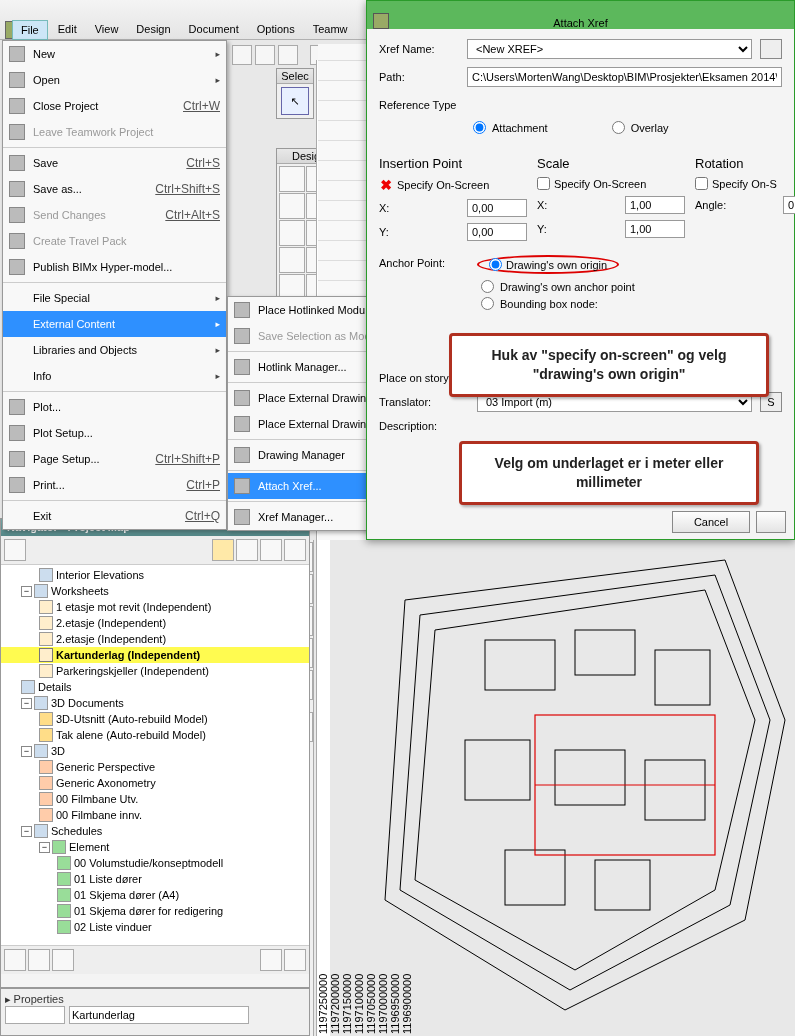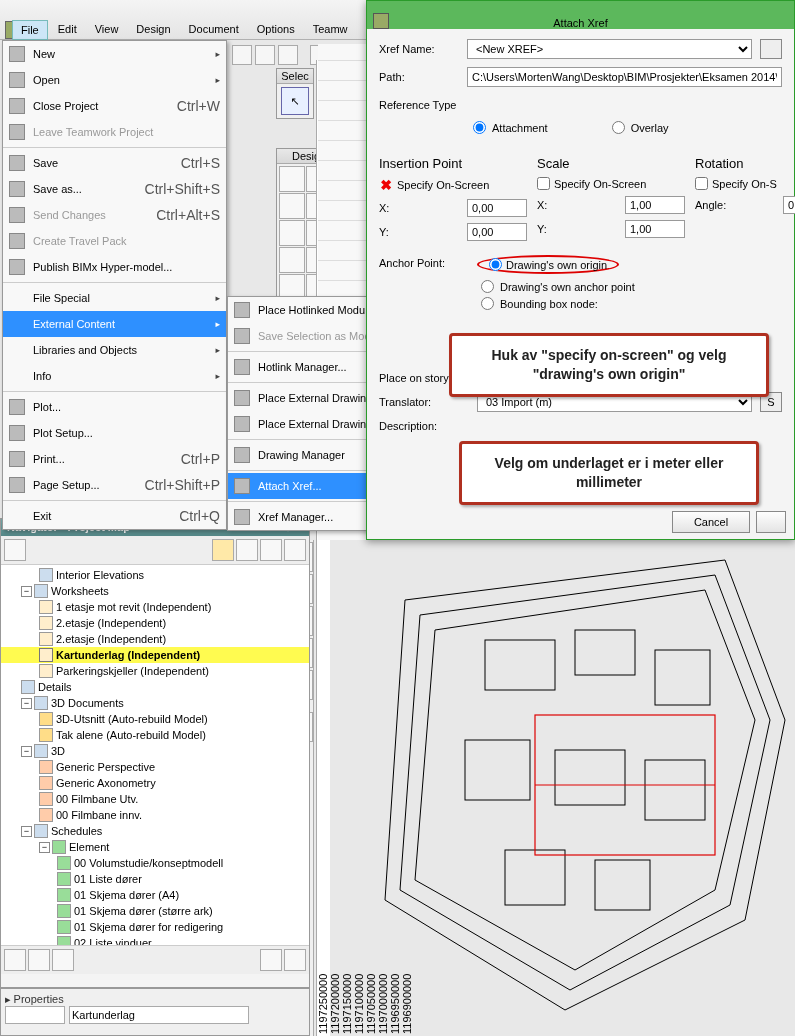--- a/index.html
+++ b/index.html
@@ -12,21 +12,21 @@
 .menubar span { padding:3px 8px; cursor:default; }
 .menubar span.open { background:#cde6f7; border:1px solid #7bb; }
 
 
 .file-menu { position:absolute; top:40px; left:2px; width:225px; background:#f8f8f8; border:1px solid #999; z-index:40; box-shadow:2px 2px 4px rgba(0,0,0,.3); }
 .file-menu .row { display:flex; align-items:center; height:26px; padding:0 6px; gap:8px; }
 .file-menu .row.sel { background:#2e90ff; color:#fff; }
 .file-menu .row.dis { color:#999; }
 .file-menu .ic { width:16px; height:16px; background:#bbb; border:1px solid #888; flex-shrink:0; }
 .file-menu .lbl { flex:1; }
-.file-menu .sc { color:#555; font-size:14px; }
+.file-menu .sc { color:#555; font-size:12px;text-decoration:underline; }
 .file-menu .arr { font-size:9px; color:#444;}
 .file-menu hr { border:none; border-top:1px solid #ccc; margin:2px 0;}
 
 
 .submenu { position:absolute; top:296px; left:227px; width:168px; background:#f8f8f8; border:1px solid #999; z-index:41; box-shadow:2px 2px 4px rgba(0,0,0,.3);}
 .submenu .row { display:flex; align-items:center; height:26px; padding:0 6px; gap:8px;}
 .submenu .row.sel { background:#2e90ff; color:#fff;}
 .submenu .row.dis { color:#999;}
 .submenu .ic { width:16px;height:16px;background:#bbb;border:1px solid #888;flex-shrink:0;}
 .submenu hr { border:none;border-top:1px solid #ccc;margin:2px 0;}
@@ -190,27 +190,27 @@
   <div class="row">
       <div class="ic"></div>
       <span class="lbl">Plot...</span>
     </div>
   <div class="row">
       <div class="ic"></div>
       <span class="lbl">Plot Setup...</span>
     </div>
   <div class="row">
       <div class="ic"></div>
+      <span class="lbl">Page Setup...</span>
+      <span class="sc">Ctrl+Shift+P</span>
+    </div>
+  <div class="row">
+      <div class="ic"></div>
       <span class="lbl">Print...</span>
       <span class="sc">Ctrl+P</span>
-    </div>
-  <div class="row">
-      <div class="ic"></div>
-      <span class="lbl">Page Setup...</span>
-      <span class="sc">Ctrl+Shift+P</span>
     </div>
   <hr>
   <div class="row">
       <span style="width:16px"></span>
       <span class="lbl">Exit</span>
       <span class="sc">Ctrl+Q</span>
     </div>
 </div>
 
 <div class="submenu">
@@ -423,24 +423,20 @@
     <div class="node l3">
         <div class="ic" style="background:#9d9"></div>
         <span>01 Liste dører</span>
       </div>
     <div class="node l3">
         <div class="ic" style="background:#9d9"></div>
         <span>01 Skjema dører (A4)</span>
       </div>
     <div class="node l3">
         <div class="ic" style="background:#9d9"></div>
-        <span>01 Skjema dører (større ark)</span>
-      </div>
-    <div class="node l3">
-        <div class="ic" style="background:#9d9"></div>
         <span>01 Skjema dører for redigering</span>
       </div>
     <div class="node l3">
         <div class="ic" style="background:#9d9"></div>
         <span>02 Liste vinduer</span>
       </div>
   </div>
   <div class="nav-foot">
     <div class="btn"></div>
     <div class="btn"></div>

